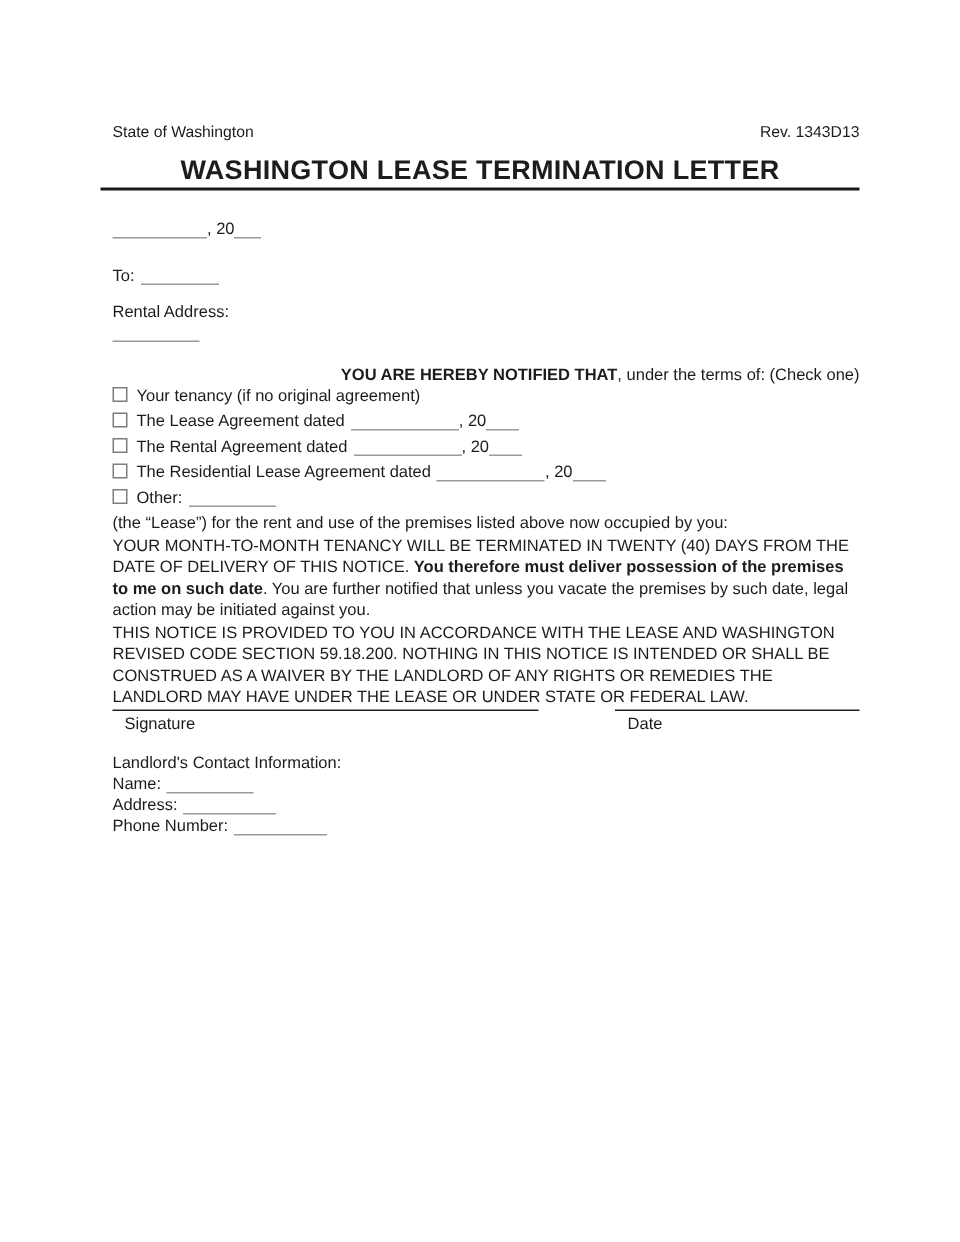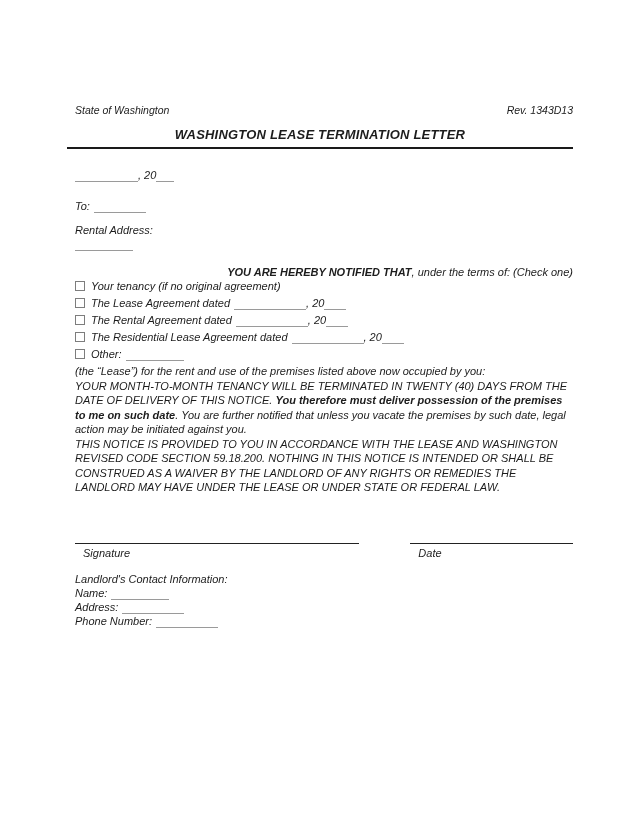--- a/index.html
+++ b/index.html
@@ -12,33 +12,32 @@
     width: 640px;
     height: 828px;
     background: #ffffff;
     font-family: "Liberation Sans", "DejaVu Sans", sans-serif;
     font-size: 11px;
     line-height: 14.5px;
     color: #1c1c1c;
     overflow: hidden;
   }
   .content {
-    padding: 103px 67px 0 67px;
-    font-style: italic;
+    padding: 81px 67px 0 67px;
   }
   .doc-header {
     display: flex;
     justify-content: space-between;
     font-size: 10.5px;
     padding-left: 8px;
   }
   .title {
     margin: 8px 0 0 0;
     text-align: center;
-    font-size: 13px;
+    font-size: 18px;
     line-height: 18px;
     font-weight: bold;
     letter-spacing: 0.2px;
   }
   .rule {
     border-bottom: 2px solid #1a1a1a;
     margin-top: 3px;
   }
   .docbody {
     margin-left: 8px;
@@ -69,21 +68,20 @@
     height: 8px;
     border: 1px solid #7d7d7d;
     margin-right: 6px;
     vertical-align: -0.5px;
     background: #ffffff;
   }
   b, .bold { font-weight: bold; }
   .para { margin: 0; width: 492px; }
   .sig-row {
     display: flex;
-    margin-top: 48px;
     gap: 29px;
   }
   .sig-col-signature { width: 285px; }
   .sig-col-date { width: 163px; margin-left: 22px; }
   .sig-line {
     border-bottom: 1.5px solid #222222;
     height: 0;
   }
   .sig-label {
     padding-left: 8px;

